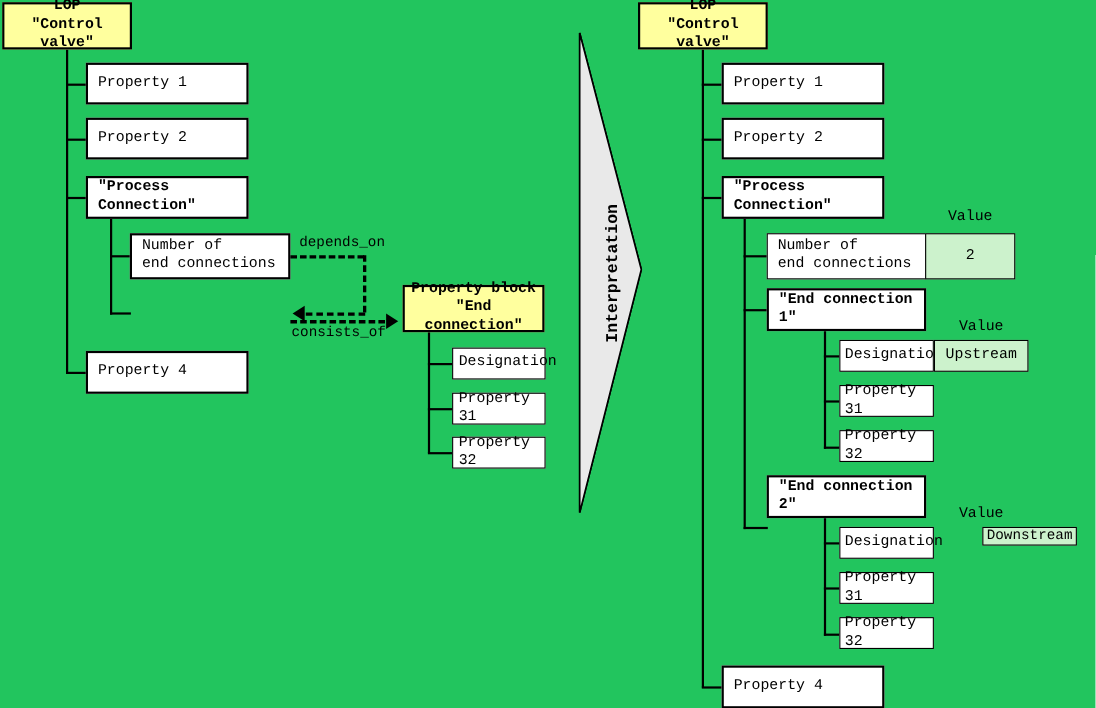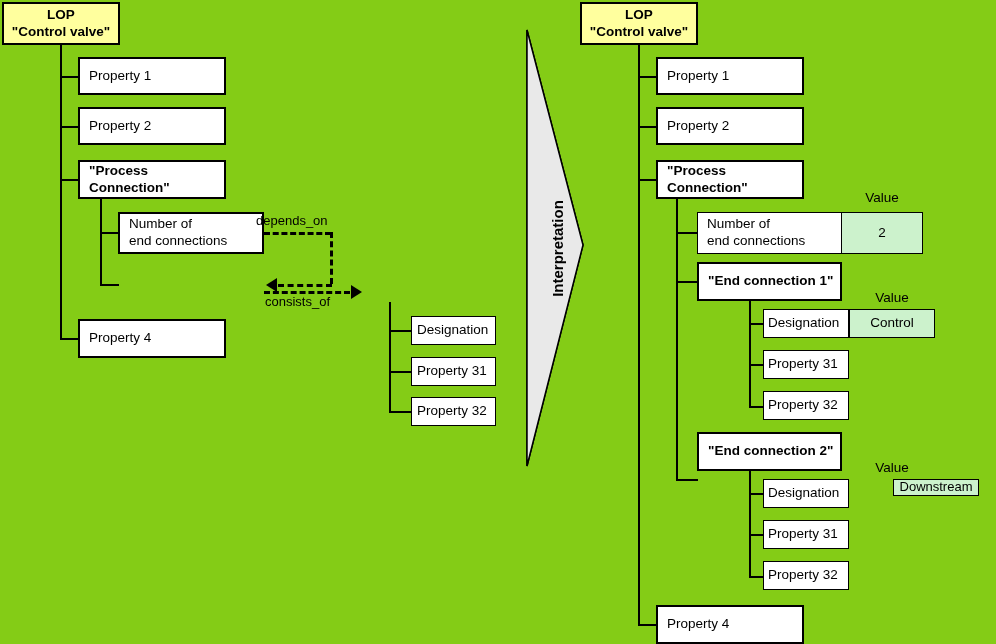--- a/index.html
+++ b/index.html
@@ -4,22 +4,22 @@
 <style>
   html, body {
     margin: 0;
     padding: 0;
     background: #ffffff;
   }
   #canvas {
     position: relative;
     width: 996px;
     height: 644px;
-    background: #84cc16;
-    font-family: Liberation Sans, sans-serif;
+    background: #22c55e;
+    font-family: Liberation Mono, monospace;
     overflow: hidden;
   }
 
   
   .box {
     position: absolute;
     box-sizing: border-box;
     background: #ffffff;
     border: 1px solid #000000;
     display: flex;
@@ -148,26 +148,30 @@
 
 
   <div class="box thick" style="left:78px; top:319px; width:148px; height:39px;">
     <span>Property 4</span>
   </div>
 
   <div class="dash h" style="left:264px; top:232px; width:67px;"></div>
   <div class="dash v" style="left:330px; top:232px; height:52px;"></div>
   <div class="dash h" style="left:278px; top:284px; width:54px;"></div>
   <div class="arrowhead left" style="left:266px; top:278px;"></div>
-  <div class="rel-label" style="left:256px; top:213px;">depends_on</div>
+  <div class="rel-label" style="left:272px; top:213px;">depends_on</div>
 
   <div class="dash h" style="left:264px; top:291px; width:86px;"></div>
   <div class="arrowhead right" style="left:351px; top:285px;"></div>
   <div class="rel-label" style="left:265px; top:294px;">consists_of</div>
 
+  <div class="box yellow center pre bold" style="left:366px; top:259px; width:129px; height:43px; flex-direction:column; justify-content:center;">
+    <span>Property block</span>
+    <span>"End connection"</span>
+  </div>
 
   <div class="ln v" style="left:389px; top:302px; height:110px;"></div>
   <div class="ln h" style="left:389px; top:330px; width:22px;"></div>
   <div class="ln h" style="left:389px; top:371px; width:22px;"></div>
   <div class="ln h" style="left:389px; top:411px; width:22px;"></div>
 
   <div class="box" style="left:411px; top:316px; width:85px; height:29px; padding-left:5px;">
     <span>Designation</span>
   </div>
   <div class="box" style="left:411px; top:357px; width:85px; height:29px; padding-left:5px;">
@@ -233,21 +237,21 @@
   <div class="ln h" style="left:749px; top:323px; width:15px;"></div>
   <div class="ln h" style="left:749px; top:364px; width:15px;"></div>
   <div class="ln h" style="left:749px; top:406px; width:15px;"></div>
 
   <div class="cap" style="left:849px; top:290px; width:86px;">Value</div>
 
   <div class="box" style="left:763px; top:309px; width:86px; height:29px; padding-left:4px;">
     <span>Designation</span>
   </div>
   <div class="box green center" style="left:849px; top:309px; width:86px; height:29px;">
-    <span>Control</span>
+    <span>Upstream</span>
   </div>
 
   <div class="box" style="left:763px; top:350px; width:86px; height:29px; padding-left:4px;">
     <span>Property 31</span>
   </div>
   <div class="box" style="left:763px; top:391px; width:86px; height:29px; padding-left:4px;">
     <span>Property 32</span>
   </div>
 
   <div class="box thick bold" style="left:697px; top:432px; width:145px; height:39px;">

